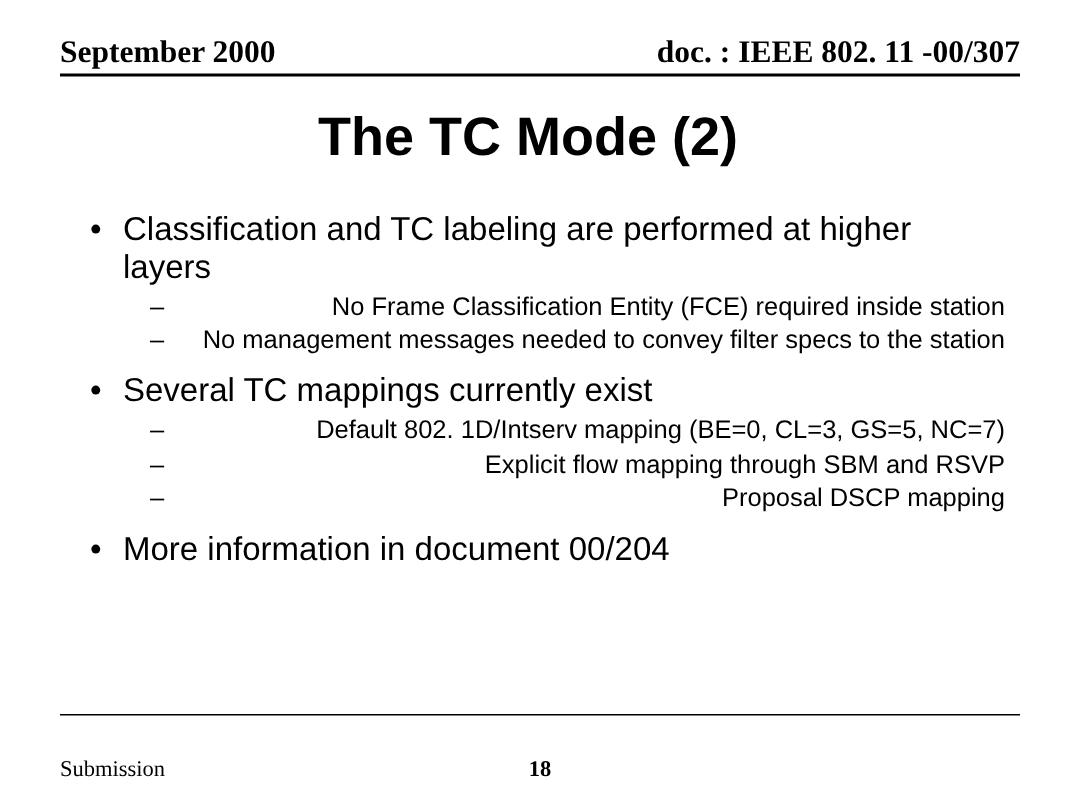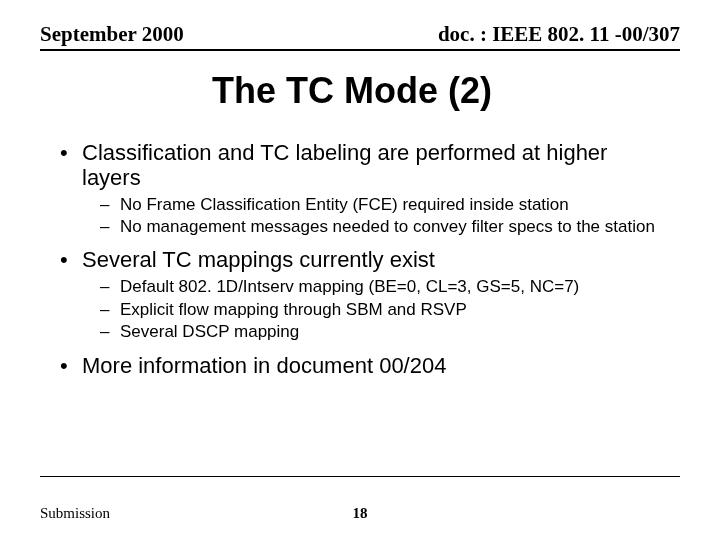--- a/index.html
+++ b/index.html
@@ -9,21 +9,21 @@
   .header-row { display: flex; justify-content: space-between; align-items: baseline; font-size: 21px; font-weight: bold; }
   .header-rule { border: none; border-top: 2px solid #000; margin-top: 2px; }
   .title { position: absolute; top: 70px; left: 0; right: 16px; text-align: center; font-size: 36px; font-family: Arial, Helvetica, sans-serif; }
   .content { position: absolute; top: 130px; left: 60px; right: 50px; font-family: Arial, Helvetica, sans-serif; }
   .bullet-l1 { display: flex; align-items: flex-start; font-size: 22px; margin-top: 10px; }
   .bullet-l1 .dot { width: 22px; flex: 0 0 22px; text-align: left; }
   .bullet-l1 .txt { flex: 1; line-height: 1.15; }
   .sub { margin: 4px 0 10px 40px; }
   .bullet-l2 { display: flex; align-items: flex-start; font-size: 17px; margin-top: 2px; }
   .bullet-l2 .dash { width: 20px; flex: 0 0 20px; }
-  .bullet-l2 .txt { flex: 1; line-height: 1.2; }
+  .bullet-l2 .txt { flex: 1; line-height: 1.2; text-align: right; }
   .footer { position: absolute; bottom: 18px; left: 40px; right: 40px; }
   .footer-rule { border: none; border-top: 1.5px solid #000; margin-bottom: 4px; }
   .footer-row { display: flex; justify-content: space-between; align-items: baseline; font-size: 15px; margin-top: 28px; }
   .footer-row .center { position: absolute; left: 0; right: 0; text-align: center; font-weight: bold; }
 </style>
 </head>
 <body>
 
 <div class="page">
 
@@ -62,21 +62,21 @@
       <div class="bullet-l2">
         <span class="dash">–</span>
         <span class="txt">Default 802. 1D/Intserv mapping (BE=0, CL=3, GS=5, NC=7)</span>
       </div>
       <div class="bullet-l2">
         <span class="dash">–</span>
         <span class="txt">Explicit flow mapping through SBM and RSVP</span>
       </div>
       <div class="bullet-l2">
         <span class="dash">–</span>
-        <span class="txt">Several DSCP mapping</span>
+        <span class="txt">Proposal DSCP mapping</span>
       </div>
     </div>
 
     <div class="bullet-l1">
       <span class="dot">•</span>
       <span class="txt">More information in document 00/204</span>
     </div>
 
   </div>
 

